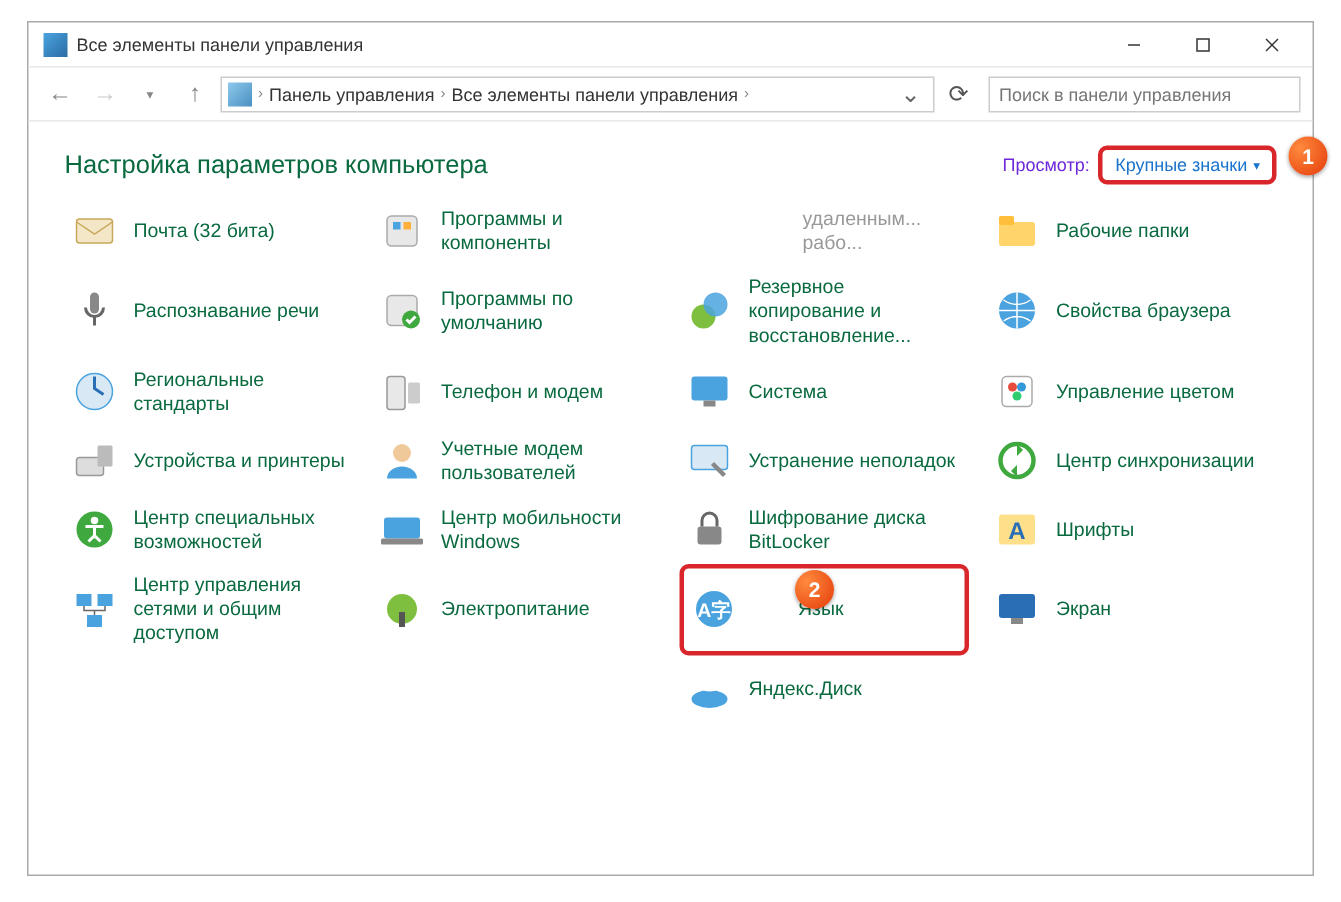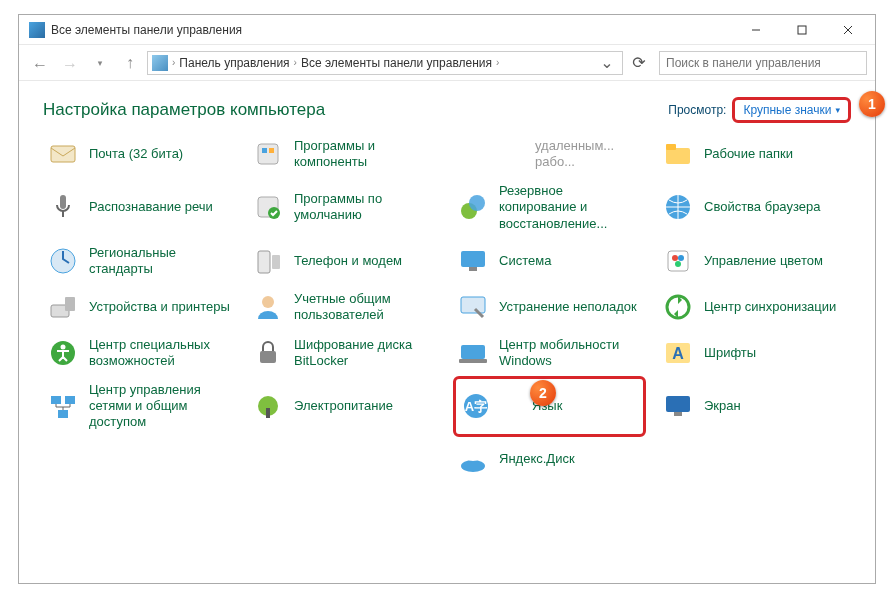--- a/index.html
+++ b/index.html
@@ -14,21 +14,21 @@
 .navbtn { width: 26px; height: 26px; display:flex; align-items:center; justify-content:center; color:#888; }
 .addr { flex: 1; display: flex; align-items: center; border: 1px solid #ccc; height: 24px; padding: 0 4px; }
 .addr .aicon { width: 16px; height: 16px; background: linear-gradient(135deg,#8ec9ec,#4a90c2); margin-right: 4px; }
 .crumb { font-size: 12px; color: #333; padding: 0 4px; }
 .sep { color: #888; font-size: 10px; }
 .dropbtn { width: 22px; display:flex; align-items:center; justify-content:center; color:#666; }
 .refresh { width: 24px; height: 24px; display:flex; align-items:center; justify-content:center; color:#555; }
 .search { width: 208px; height: 24px; border: 1px solid #ccc; font-size: 12px; padding: 0 6px; color: #888; margin-left: 4px; }
 .headerrow { display: flex; align-items: center; padding: 16px 24px 8px; }
 .headerrow h1 { font-size: 17px; font-weight: normal; color: #0a6a3f; flex: 1; }
-.viewlabel { font-size: 12px; color: #0c4a6e; margin-right: 6px; margin-left: 22px; }
+.viewlabel { font-size: 12px; color: #6d28d9; margin-right: 6px; margin-left: 22px; }
 .viewsel { position: relative; }
 .viewlink { font-size: 12px; color: #1a73cc; padding: 3px 8px; border: 3px solid #d8262a; border-radius: 6px; display: inline-flex; align-items: center; gap: 4px; }
 .viewlink::after { content: "▾"; font-size: 9px; color: #1a73cc; }
 .badge { position: absolute; width: 26px; height: 26px; border-radius: 50%; display: flex; align-items: center; justify-content: center; color: #fff; font-weight: bold; font-size: 14px; box-shadow: 0 1px 3px rgba(0,0,0,.4); }
 .b1 { background: radial-gradient(circle at 30% 30%, #ff8a3d, #e43b0a); }
 .b2 { background: radial-gradient(circle at 30% 30%, #ff8a3d, #e43b0a); }
 .content { flex: 1; overflow: hidden; padding: 0 24px 12px; position: relative; }
 .grid { display: grid; grid-template-columns: repeat(4, 1fr); column-gap: 12px; }
 .item { display: flex; align-items: center; gap: 10px; padding: 6px 4px; min-height: 46px; }
 .item .lbl { font-size: 13px; color: #0a6a3f; line-height: 1.25; }
@@ -211,21 +211,21 @@
           </div>
           <span class="lbl">Устройства и принтеры</span>
         </div>
         <div class="item">
           <div class="icon32">
             <svg width="32" height="32">
               <circle cx="16" cy="11" r="6" fill="#f0c99b"></circle>
               <path d="M6 28 a10 8 0 0 1 20 0" fill="#4aa3df"></path>
             </svg>
           </div>
-          <span class="lbl">Учетные общим пользователей</span>
+          <span class="lbl">Учетные модем пользователей</span>
         </div>
         <div class="item">
           <div class="icon32">
             <svg width="32" height="32">
               <rect x="4" y="6" width="24" height="16" rx="2" fill="#d8e8f5" stroke="#4aa3df"></rect>
               <path d="M18 18 l8 8" stroke="#888" stroke-width="3"></path>
             </svg>
           </div>
           <span class="lbl">Устранение неполадок</span>
         </div>
@@ -245,34 +245,34 @@
               <circle cx="16" cy="16" r="12" fill="#3fa83f"></circle>
               <circle cx="16" cy="10" r="2.5" fill="#fff"></circle>
               <path d="M10 14 h12 M16 14 v8 M12 24 l4-4 l4 4" stroke="#fff" stroke-width="2" fill="none"></path>
             </svg>
           </div>
           <span class="lbl">Центр специальных возможностей</span>
         </div>
         <div class="item">
           <div class="icon32">
             <svg width="32" height="32">
+              <rect x="4" y="8" width="24" height="14" rx="2" fill="#4aa3df"></rect>
+              <rect x="2" y="22" width="28" height="4" rx="1" fill="#888"></rect>
+            </svg>
+          </div>
+          <span class="lbl">Центр мобильности Windows</span>
+        </div>
+        <div class="item">
+          <div class="icon32">
+            <svg width="32" height="32">
               <rect x="8" y="14" width="16" height="12" rx="2" fill="#888"></rect>
               <path d="M11 14 v-4 a5 5 0 0 1 10 0 v4" fill="none" stroke="#666" stroke-width="2"></path>
             </svg>
           </div>
           <span class="lbl">Шифрование диска BitLocker</span>
-        </div>
-        <div class="item">
-          <div class="icon32">
-            <svg width="32" height="32">
-              <rect x="4" y="8" width="24" height="14" rx="2" fill="#4aa3df"></rect>
-              <rect x="2" y="22" width="28" height="4" rx="1" fill="#888"></rect>
-            </svg>
-          </div>
-          <span class="lbl">Центр мобильности Windows</span>
         </div>
         <div class="item">
           <div class="icon32">
             <svg width="32" height="32">
               <rect x="4" y="6" width="24" height="20" rx="2" fill="#ffe08a"></rect>
               <text x="16" y="22" font-size="16" font-weight="bold" text-anchor="middle" fill="#2a6fb5">A</text>
             </svg>
           </div>
           <span class="lbl">Шрифты</span>
         </div>

